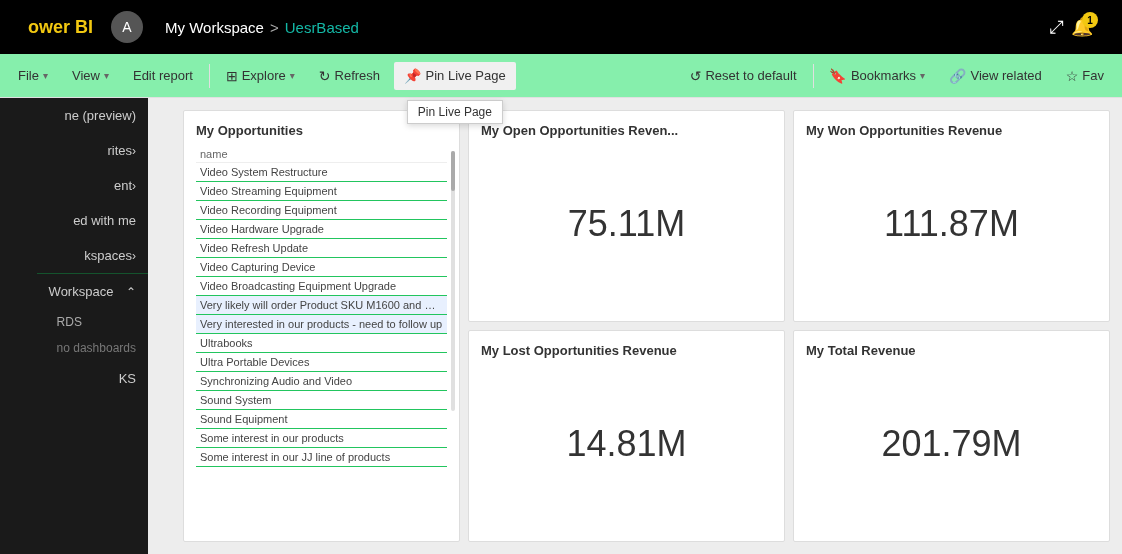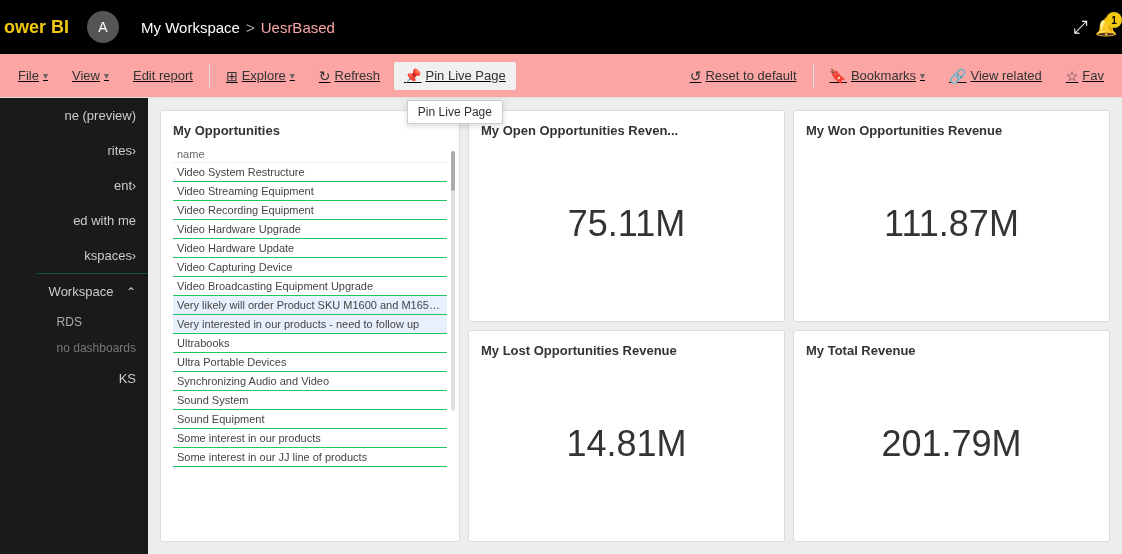--- a/index.html
+++ b/index.html
@@ -4,42 +4,42 @@
   <style>
     * { margin: 0; padding: 0; box-sizing: border-box; }
     body { font-family: 'Segoe UI', Arial, sans-serif; background: #f0f0f0; width: 1122px; height: 554px; overflow: hidden; }
 
     
     .top-bar {
       background: #000000;
       height: 54px;
       display: flex;
       align-items: center;
-      padding: 0 4px;
+      padding: 0 28px;
       gap: 10px;
     }
     .top-bar-logo {
       color: #f2c811;
       font-size: 18px;
       font-weight: bold;
       margin-right: 8px;
     }
     .top-bar-avatar {
       width: 32px; height: 32px;
       background: #555;
       border-radius: 50%;
       display: flex; align-items: center; justify-content: center;
       color: #fff; font-size: 14px;
     }
     .breadcrumb {
       display: flex; align-items: center; gap: 6px;
       color: #fff; font-size: 15px; margin-left: 12px;
     }
     .breadcrumb-sep { color: #aaa; }
-    .breadcrumb-current { color: #fca5a5; font-weight: 500; }
+    .breadcrumb-current { color: #14b8a6; font-weight: 500; }
     .top-bar-right {
       margin-left: auto;
       display: flex; align-items: center; gap: 8px;
     }
     .expand-icon, .notif-icon {
       color: #fff;
       font-size: 18px;
       cursor: pointer;
     }
     .notif-badge {
@@ -53,28 +53,27 @@
       color: #000;
       border-radius: 50%;
       font-size: 10px;
       width: 16px; height: 16px;
       display: flex; align-items: center; justify-content: center;
       font-weight: bold;
     }
 
     
     .menu-bar {
-      background: #fca5a5;
+      background: #86efac;
       height: 44px;
       display: flex;
       align-items: center;
       padding: 6px 8px;
       border-bottom: 1px solid #e0e0e0;
       gap: 4px;
-      text-decoration: underline;
     }
     .menu-item {
       padding: 6px 10px;
       font-size: 13px;
       color: #333;
       cursor: pointer;
       display: flex; align-items: center; gap: 4px;
       border-radius: 2px;
     }
     .menu-item .arrow { font-size: 10px; color: #666; }
@@ -154,20 +153,21 @@
 
     .card {
       background: #fff;
       border: 1px solid #ddd;
       border-radius: 2px;
       padding: 12px;
       position: relative;
     }
     .card-tall {
       grid-row: 1 / 3;
+      margin-left: 23px;
     }
     .card-title {
       font-size: 13px;
       font-weight: 600;
       color: #333;
       margin-bottom: 8px;
     }
     .card-value {
       font-size: 36px;
       color: #333;
@@ -334,21 +334,21 @@
     <div class="dashboard-grid">
 
       <div class="card card-tall">
         <div class="card-title">My Opportunities</div>
         <div class="opp-header">name</div>
         <div class="opp-list" id="opp-list">
             <div class="opp-row">Video System Restructure</div>
             <div class="opp-row">Video Streaming Equipment</div>
             <div class="opp-row">Video Recording Equipment</div>
             <div class="opp-row">Video Hardware Upgrade</div>
-            <div class="opp-row">Video Hardware Update</div>
+            <div class="opp-row">Video Refresh Update</div>
             <div class="opp-row">Video Capturing Device</div>
             <div class="opp-row">Video Broadcasting Equipment Upgrade</div>
             <div class="opp-row highlighted">Very likely will order Product SKU M1600 and M1650 this year</div>
             <div class="opp-row highlighted">Very interested in our products - need to follow up</div>
             <div class="opp-row">Ultrabooks</div>
             <div class="opp-row">Ultra Portable Devices</div>
             <div class="opp-row">Synchronizing Audio and Video</div>
             <div class="opp-row">Sound System</div>
             <div class="opp-row">Sound Equipment</div>
             <div class="opp-row">Some interest in our products</div>

